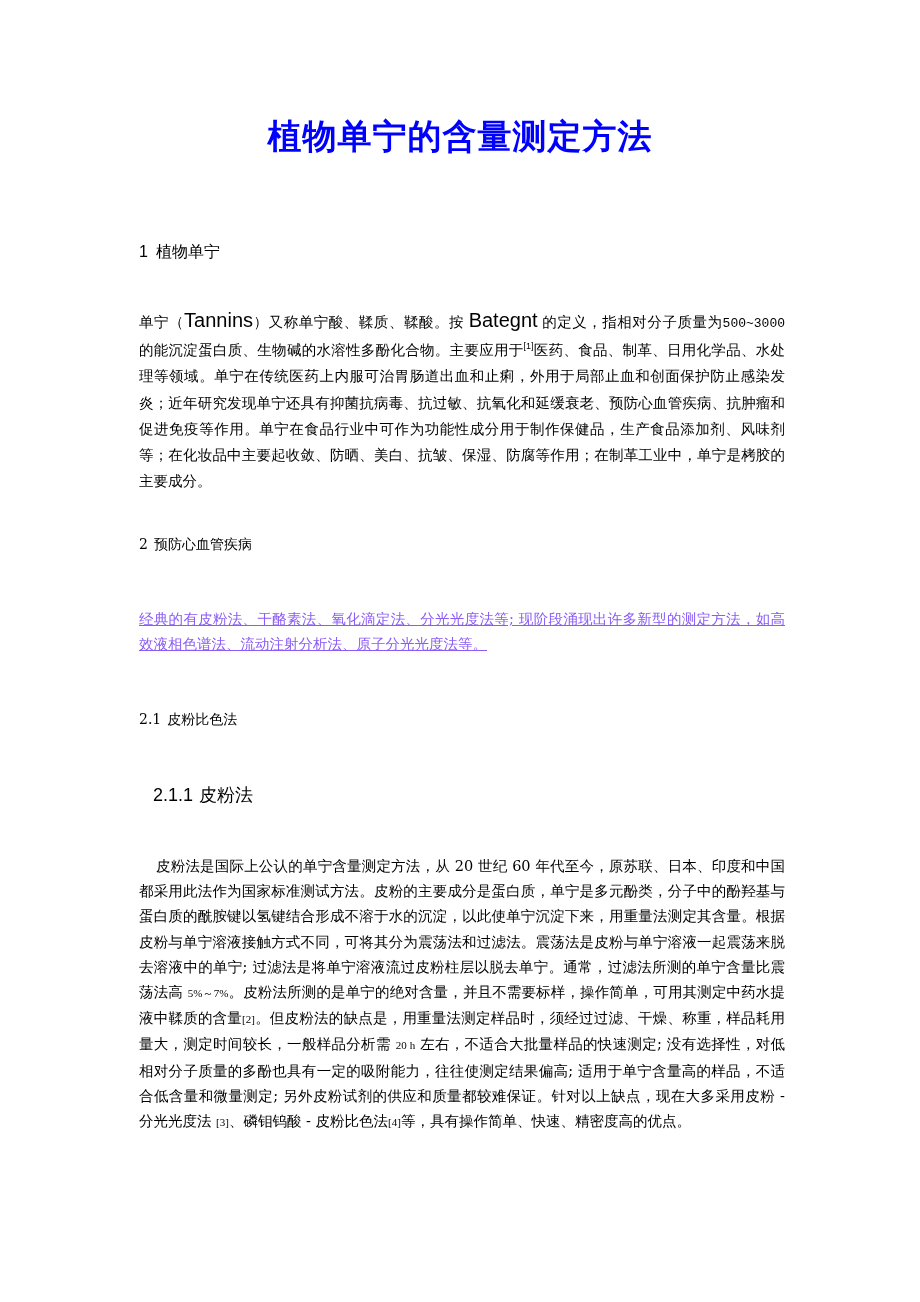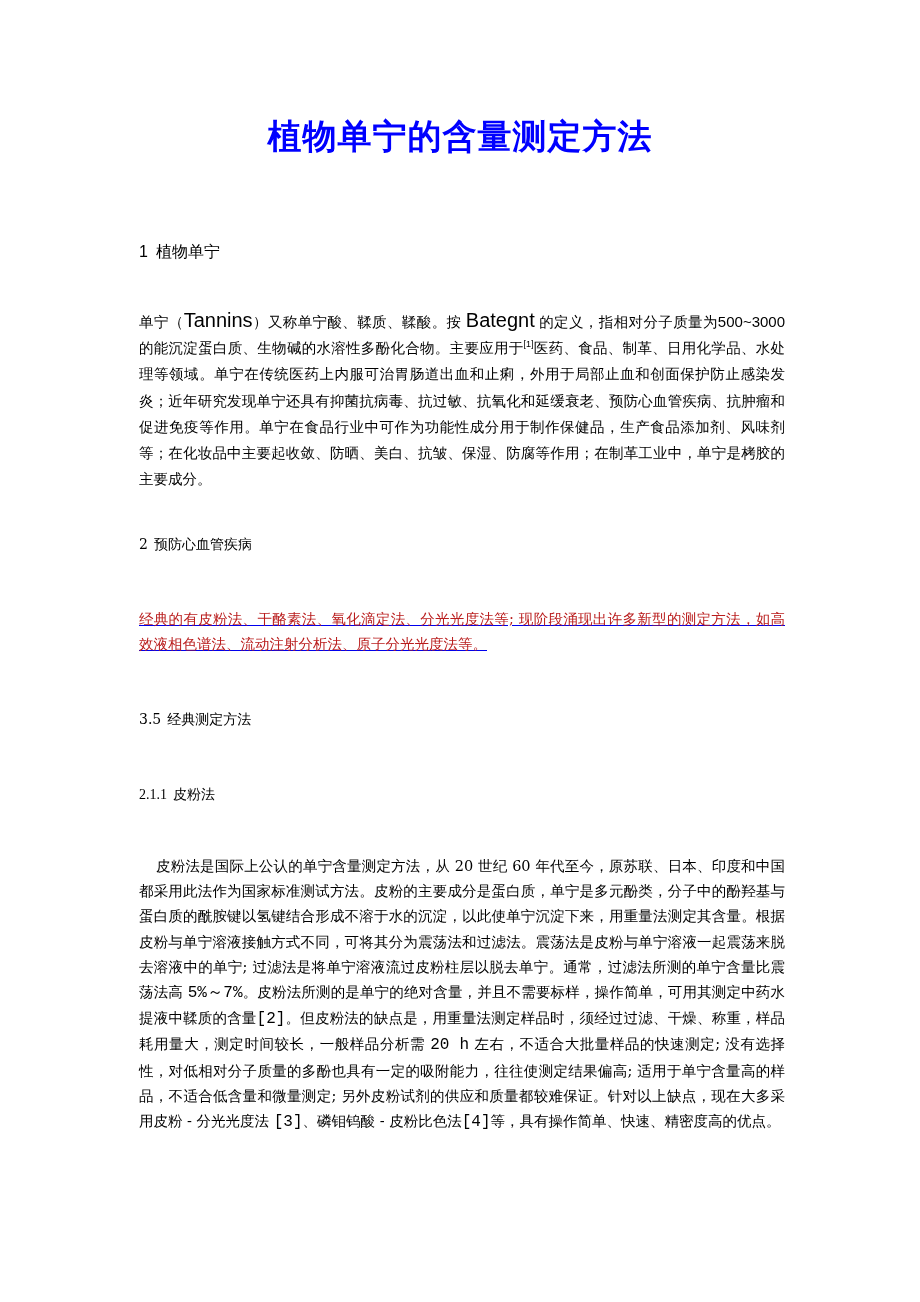--- a/index.html
+++ b/index.html
@@ -47,21 +47,21 @@
       font-size: 14.5px;
       line-height: 26.2px;
       text-align: justify;
       text-justify: inter-character;
     }
     .para-1 {
       top: 307px;
       font-family: "Liberation Sans", "DejaVu Sans", sans-serif;
     }
     .para-1 .latin { font-family: "Liberation Sans", sans-serif; font-size: 20px; }
-    .para-1 .bold-num { font-family: Liberation Sans, sans-serif; font-size: 15px; }
+    .para-1 .bold-num { font-family: Liberation Mono, monospace; font-size: 13px; }
     sup.ref {
       font-size: 9px;
       vertical-align: 6px;
       line-height: 0;
     }
     .h2 {
       position: absolute;
       left: 139px;
       top: 533px;
       font-family: "DejaVu Serif", "Liberation Serif", serif;
@@ -76,47 +76,48 @@
       width: 646px;
       font-family: "DejaVu Serif", "Liberation Serif", serif;
       font-size: 14.5px;
       line-height: 24.5px;
       color: #0000ee;
       text-decoration: underline;
       text-align: justify;
       text-justify: inter-character;
     }
     .link-para a {
-      color: #b91c1c;
+      color: #8b5cf6;
+      text-decoration: underline;
     }
     .h3 {
       position: absolute;
       left: 139px;
       top: 708px;
       font-family: "DejaVu Serif", "Liberation Serif", serif;
       font-size: 14px;
       line-height: 22px;
     }
     .h4 {
       position: absolute;
-      left: 139px;
+      left: 153px;
       top: 784px;
-      font-family: Liberation Serif, serif;
-      font-size: 14px;
+      font-family: Liberation Sans, sans-serif;
+      font-size: 18px;
       line-height: 22px;
     }
     .h3 .num, .h4 .num { margin-right: 6px; }
     .para-2 {
       top: 854px;
       font-family: "DejaVu Serif", "Liberation Serif", serif;
       line-height: 25.2px;
       text-indent: 2em;
       text-indent: 17px;
     }
-    .para-2 .latin { font-family: Liberation Mono, monospace; font-size: 16px; }
+    .para-2 .latin { font-family: Liberation Serif, serif; font-size: 11px; }
   </style>
 </head>
 <body>
 
 <div class="page">
 
   <div class="doc-title" style="color:#0000ff">植物单宁的含量测定方法</div>
 
   <div class="h1">
     <span class="num">1</span><span>植物单宁</span>
@@ -124,21 +125,21 @@
 
   <div class="para para-1"><span>单宁（</span><span class="latin">Tannins</span><span>）又称单宁酸、鞣质、鞣酸。按 </span><span class="latin">Bategnt</span><span> 的定义，指相对分子质量为</span><span class="bold-num">500~3000</span><span> 的能沉淀蛋白质、生物碱的水溶性多酚化合物。主要应用于</span><sup class="ref">[1]</sup><span>医药、食品、制革、日用化学品、水处理等领域。单宁在传统医药上内服可治胃肠道出血和止痢，外用于局部止血和创面保护防止感染发炎；近年研究发现单宁还具有抑菌抗病毒、抗过敏、抗氧化和延缓衰老、预防心血管疾病、抗肿瘤和促进免疫等作用。单宁在食品行业中可作为功能性成分用于制作保健品，生产食品添加剂、风味剂等；在化妆品中主要起收敛、防晒、美白、抗皱、保湿、防腐等作用；在制革工业中，单宁是栲胶的主要成分。</span></div>
 
   <div class="h2">
     <span class="num">2</span><span>预防心血管疾病</span>
   </div>
 
   <div class="link-para"><a>经典的有皮粉法、干酪素法、氧化滴定法、分光光度法等; 现阶段涌现出许多新型的测定方法，如高效液相色谱法、流动注射分析法、原子分光光度法等。</a></div>
 
   <div class="h3">
-    <span class="num">3.5</span><span>经典测定方法</span>
+    <span class="num">2.1</span><span>皮粉比色法</span>
   </div>
 
   <div class="h4">
     <span class="num">2.1.1</span><span>皮粉法</span>
   </div>
 
   <div class="para para-2"><span>皮粉法是国际上公认的单宁含量测定方法，从 20 世纪 60 年代至今，原苏联、日本、印度和中国都采用此法作为国家标准测试方法。皮粉的主要成分是蛋白质，单宁是多元酚类，分子中的酚羟基与蛋白质的酰胺键以氢键结合形成不溶于水的沉淀，以此使单宁沉淀下来，用重量法测定其含量。根据皮粉与单宁溶液接触方式不同，可将其分为震荡法和过滤法。震荡法是皮粉与单宁溶液一起震荡来脱去溶液中的单宁; 过滤法是将单宁溶液流过皮粉柱层以脱去单宁。通常，过滤法所测的单宁含量比震荡法高 </span><span class="latin">5%～7%</span><span>。皮粉法所测的是单宁的绝对含量，并且不需要标样，操作简单，可用其测定中药水提液中鞣质的含量</span><span class="latin">[2]</span><span>。但皮粉法的缺点是，用重量法测定样品时，须经过过滤、干燥、称重，样品耗用量大，测定时间较长，一般样品分析需 </span><span class="latin">20 h</span><span> 左右，不适合大批量样品的快速测定; 没有选择性，对低相对分子质量的多酚也具有一定的吸附能力，往往使测定结果偏高; 适用于单宁含量高的样品，不适合低含量和微量测定; 另外皮粉试剂的供应和质量都较难保证。针对以上缺点，现在大多采用皮粉 - 分光光度法 </span><span class="latin">[3]</span><span>、磷钼钨酸 - 皮粉比色法</span><span class="latin">[4]</span><span>等，具有操作简单、快速、精密度高的优点。</span></div>
 
 </div>
 

